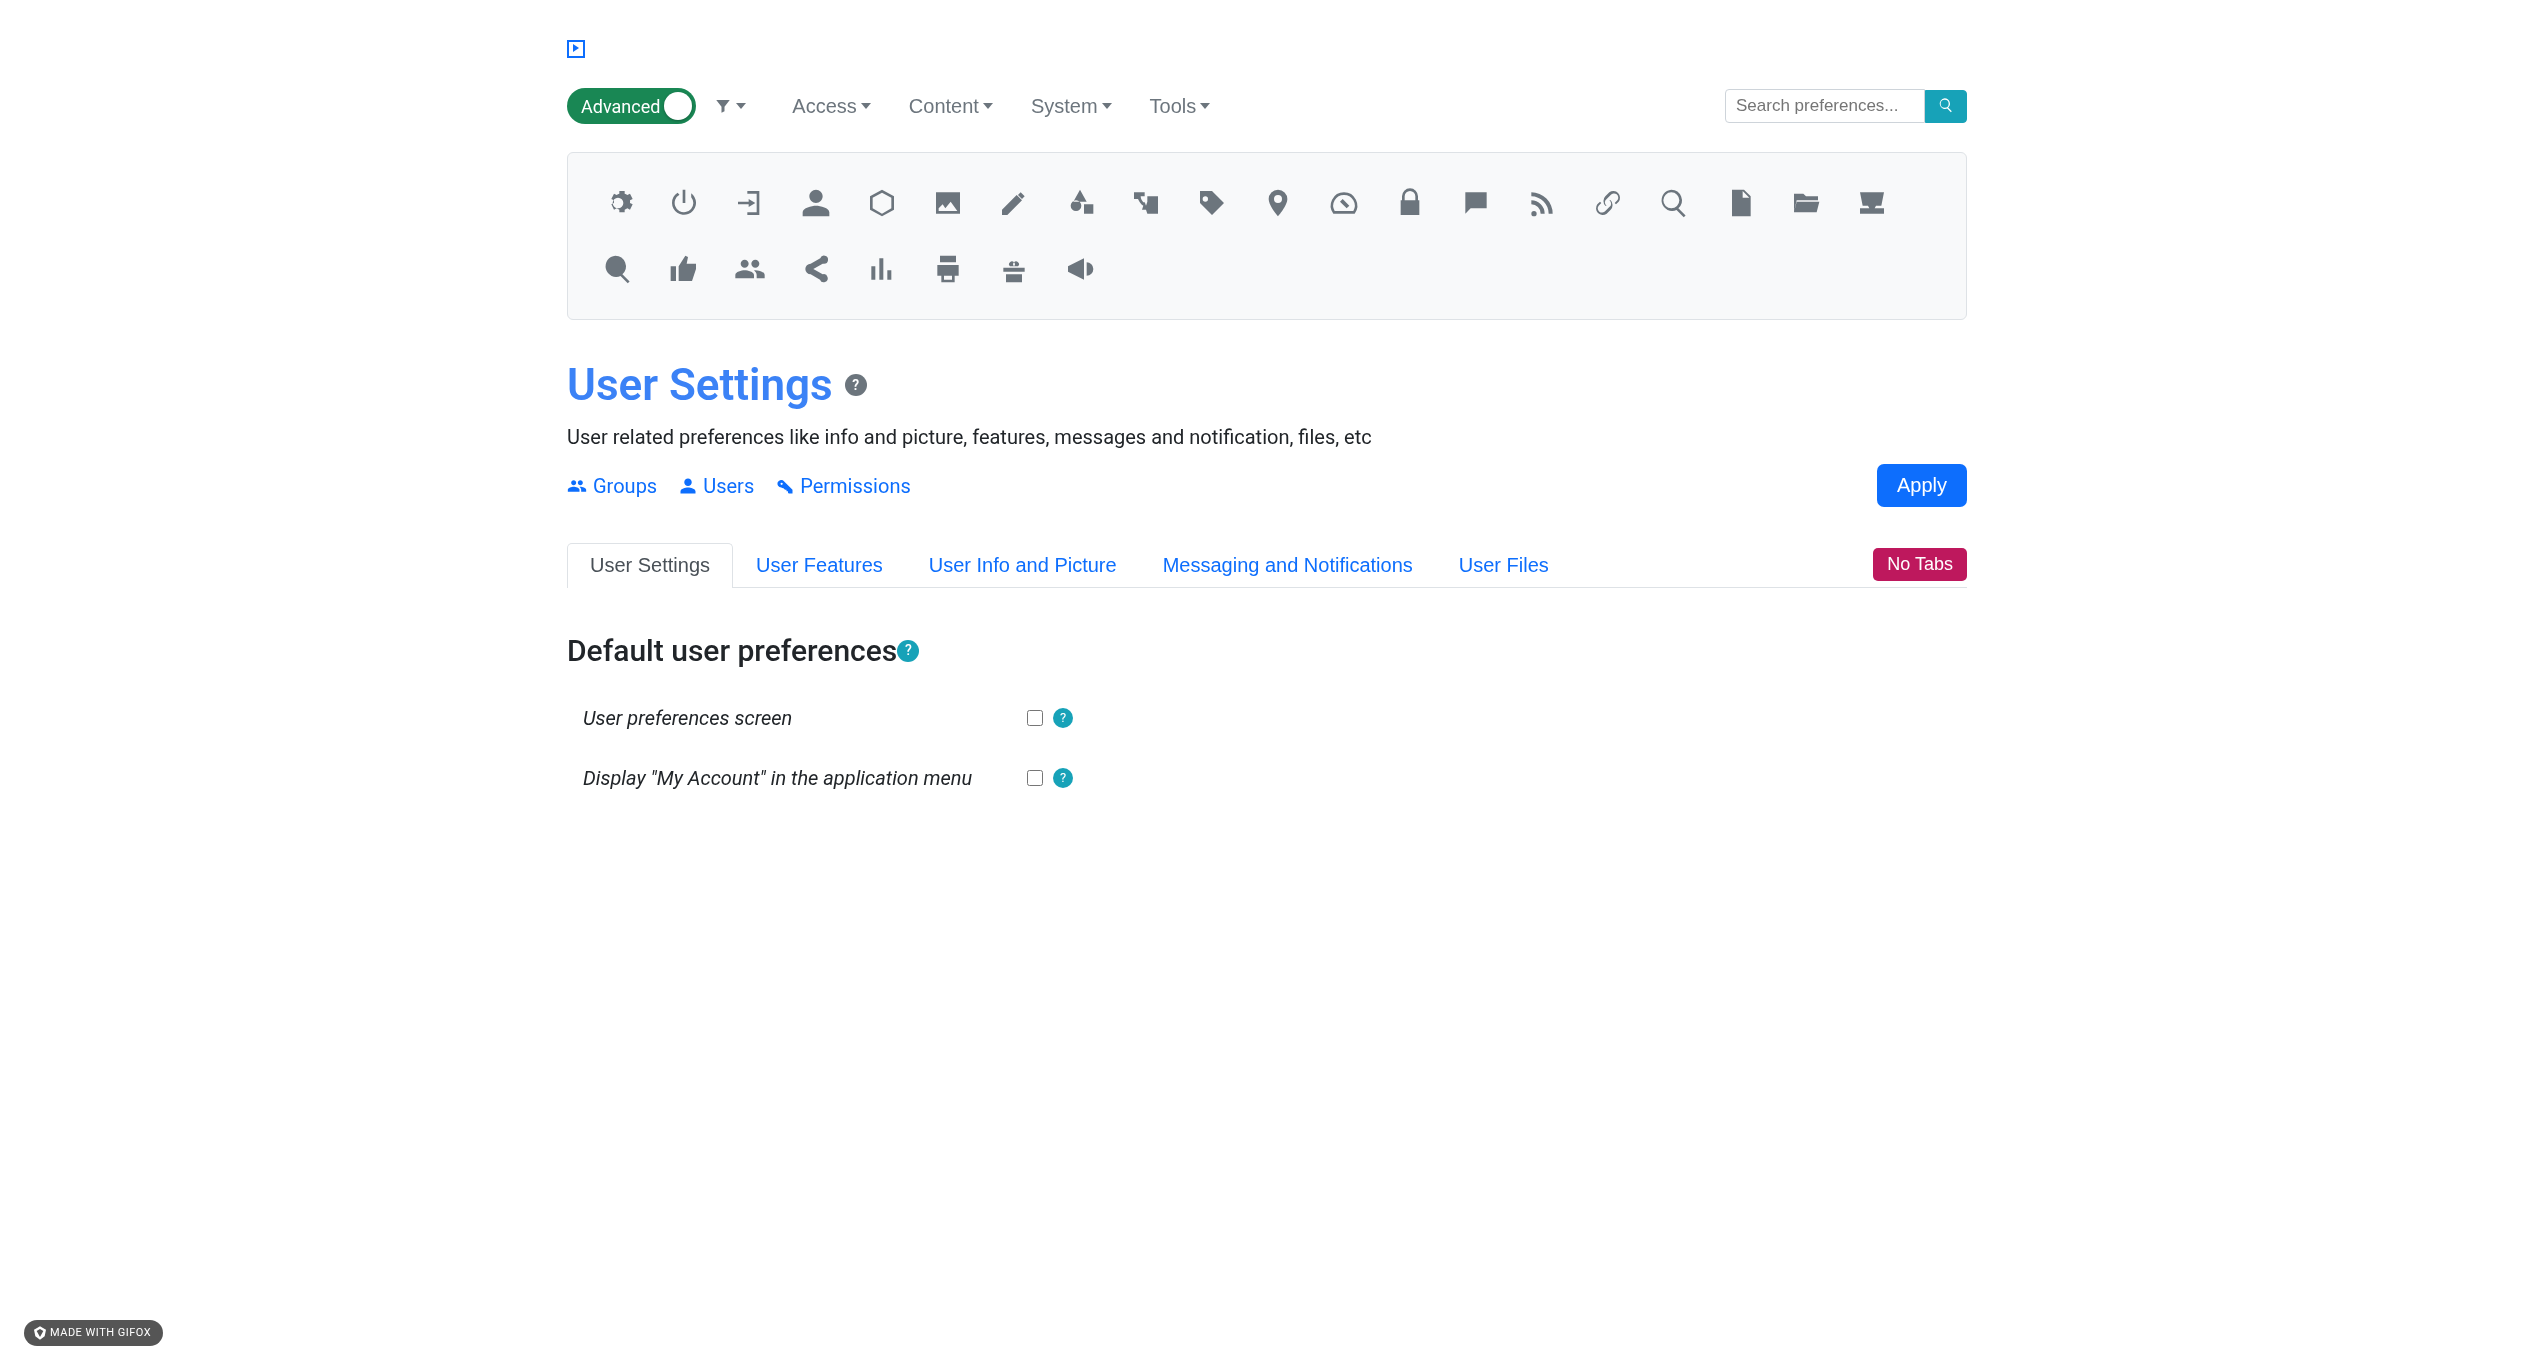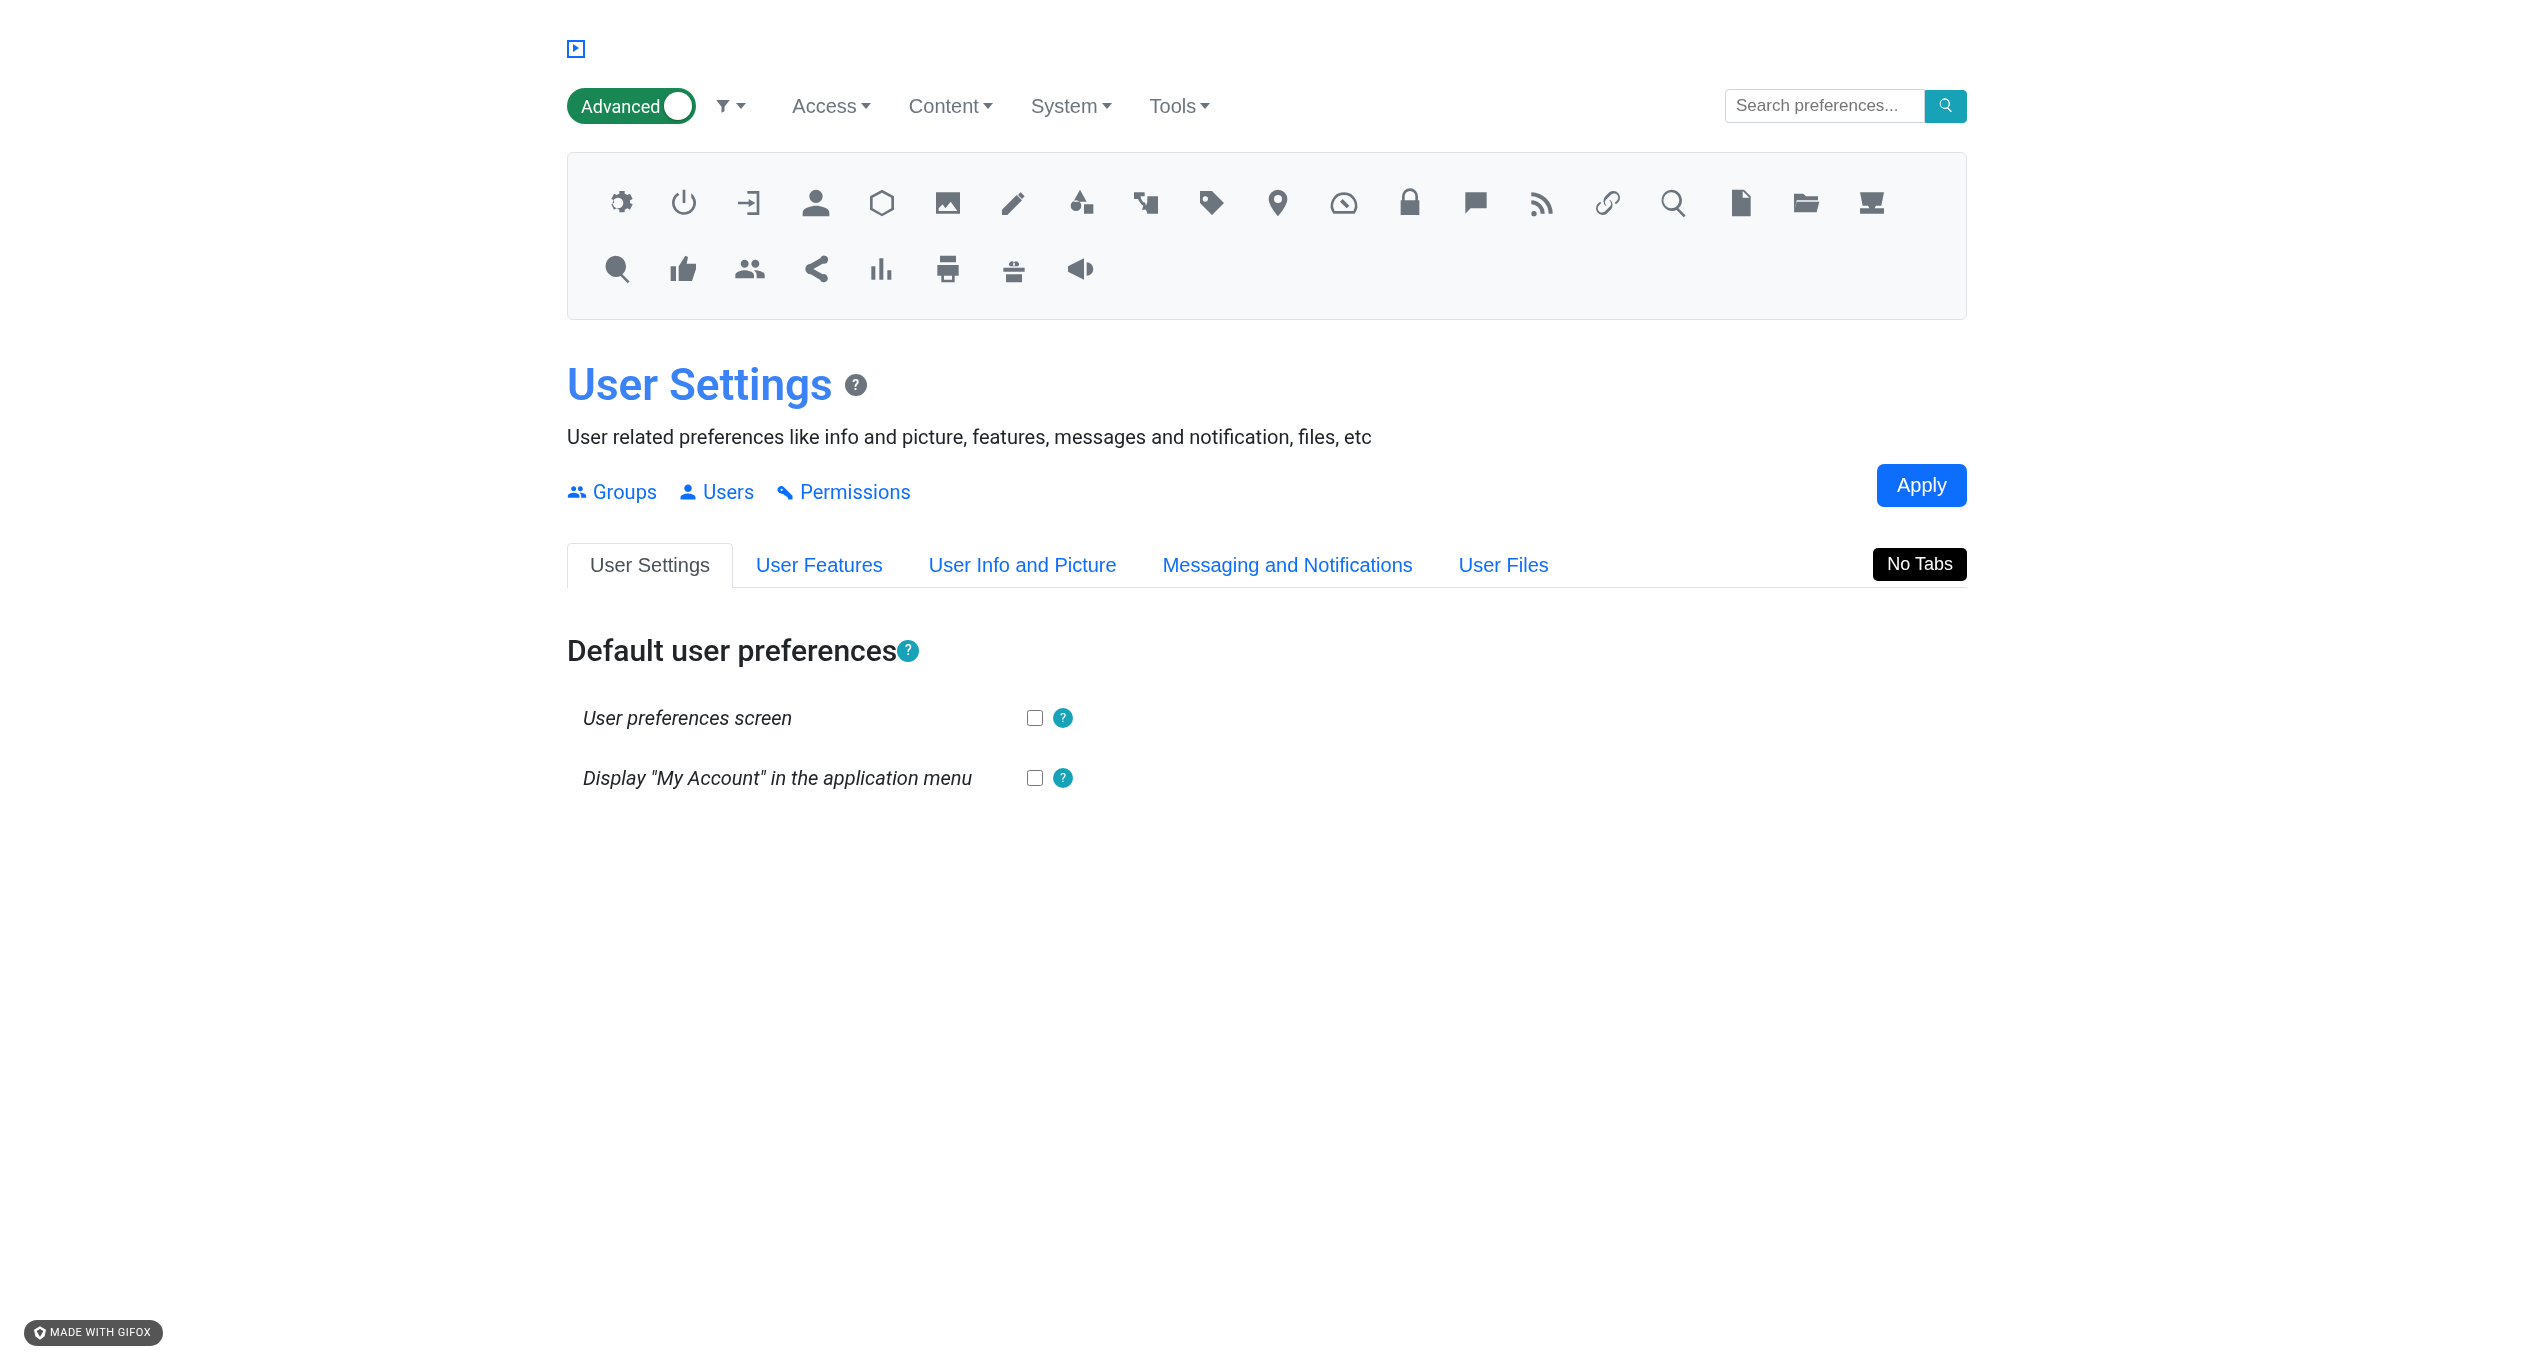--- a/index.html
+++ b/index.html
@@ -21,30 +21,30 @@
 
 .icon-grid { border:1px solid #dee2e6; border-radius:6px; background:#f8f9fa; margin-top:20px; padding: 30px 30px; }
 .icon-row { display:flex; flex-wrap:wrap; gap:26px; }
 .icon-tile { width:40px; height:40px; display:flex; align-items:center; justify-content:center; cursor:pointer; }
 .icon-tile svg { fill:#6c757d; }
 
 h1.page-title { font-size:44px; font-weight:600; color:#3b82f6; margin-top:32px; display:flex; align-items:center; gap:12px;}
 h1.page-title .help-badge { width:22px; height:22px; border-radius:50%; background:#6c757d; color:#fff; font-size:14px; display:inline-flex; align-items:center; justify-content:center; cursor:pointer; }
 .page-desc { font-size:20px; margin-top:4px; }
 
-.action-row { display:flex; align-items:flex-end; margin-top:12px;gap:28px; }
+.action-row { display:flex; align-items:center; margin-top:12px;gap:28px; }
 .action-links { display:flex; gap:22px; }
 .action-links a { color:#0d6efd; text-decoration:none; font-size:20px; display:inline-flex; align-items:center; gap:6px; cursor:pointer; }
 .apply-btn { margin-left:auto; background:#0d6efd; color:#fff; border:none; padding:10px 20px; font-size:20px; border-radius:7px; cursor:pointer; }
 
 .tabs-wrap { display:flex; align-items:flex-end; margin-top:36px; border-bottom:1px solid #dee2e6; }
 .tab { background:transparent; border:1px solid transparent; border-bottom:none; padding:10px 22px; font-size:20px; color:#0d6efd; cursor:pointer; border-radius:5px 5px 0 0; }
 .tab.active { color:#495057; border-color:#dee2e6; background:#fff; position:relative; }
 .tab.active::after { content:""; position:absolute; left:0; right:0; bottom:-1px; height:1px; background:#fff;}
-.no-tabs { margin-left:auto; background:#000000; color:#fff; border:none; padding:6px 14px; font-size:18px; border-radius:5px; cursor:pointer; margin-bottom:6px; }
+.no-tabs { margin-left:auto; background:#be185d; color:#fff; border:none; padding:6px 14px; font-size:18px; border-radius:5px; cursor:pointer; margin-bottom:6px; }
 
 .section-h { font-size:30px; font-weight:500; margin-top:40px; display:flex; align-items:center; gap:0; }
 .section-h .help-circle { width:22px; height:22px; border-radius:50%; background:#17a2b8; color:#fff; font-size:14px; display:inline-flex; align-items:center; justify-content:center; cursor:pointer;}
 
 .form-row { display:flex; align-items:center; margin-top:30px; }
 .form-label { width:460px; font-size:20px; padding-left:16px;font-style:italic; }
 .form-ctrl { display:flex; align-items:center; gap:10px; }
 .form-ctrl input[type=checkbox] { width:16px; height:16px; }
 .help-circle-sm { width:20px; height:20px; border-radius:50%; background:#17a2b8; color:#fff; font-size:13px; display:inline-flex; align-items:center; justify-content:center; cursor:pointer; }
 

